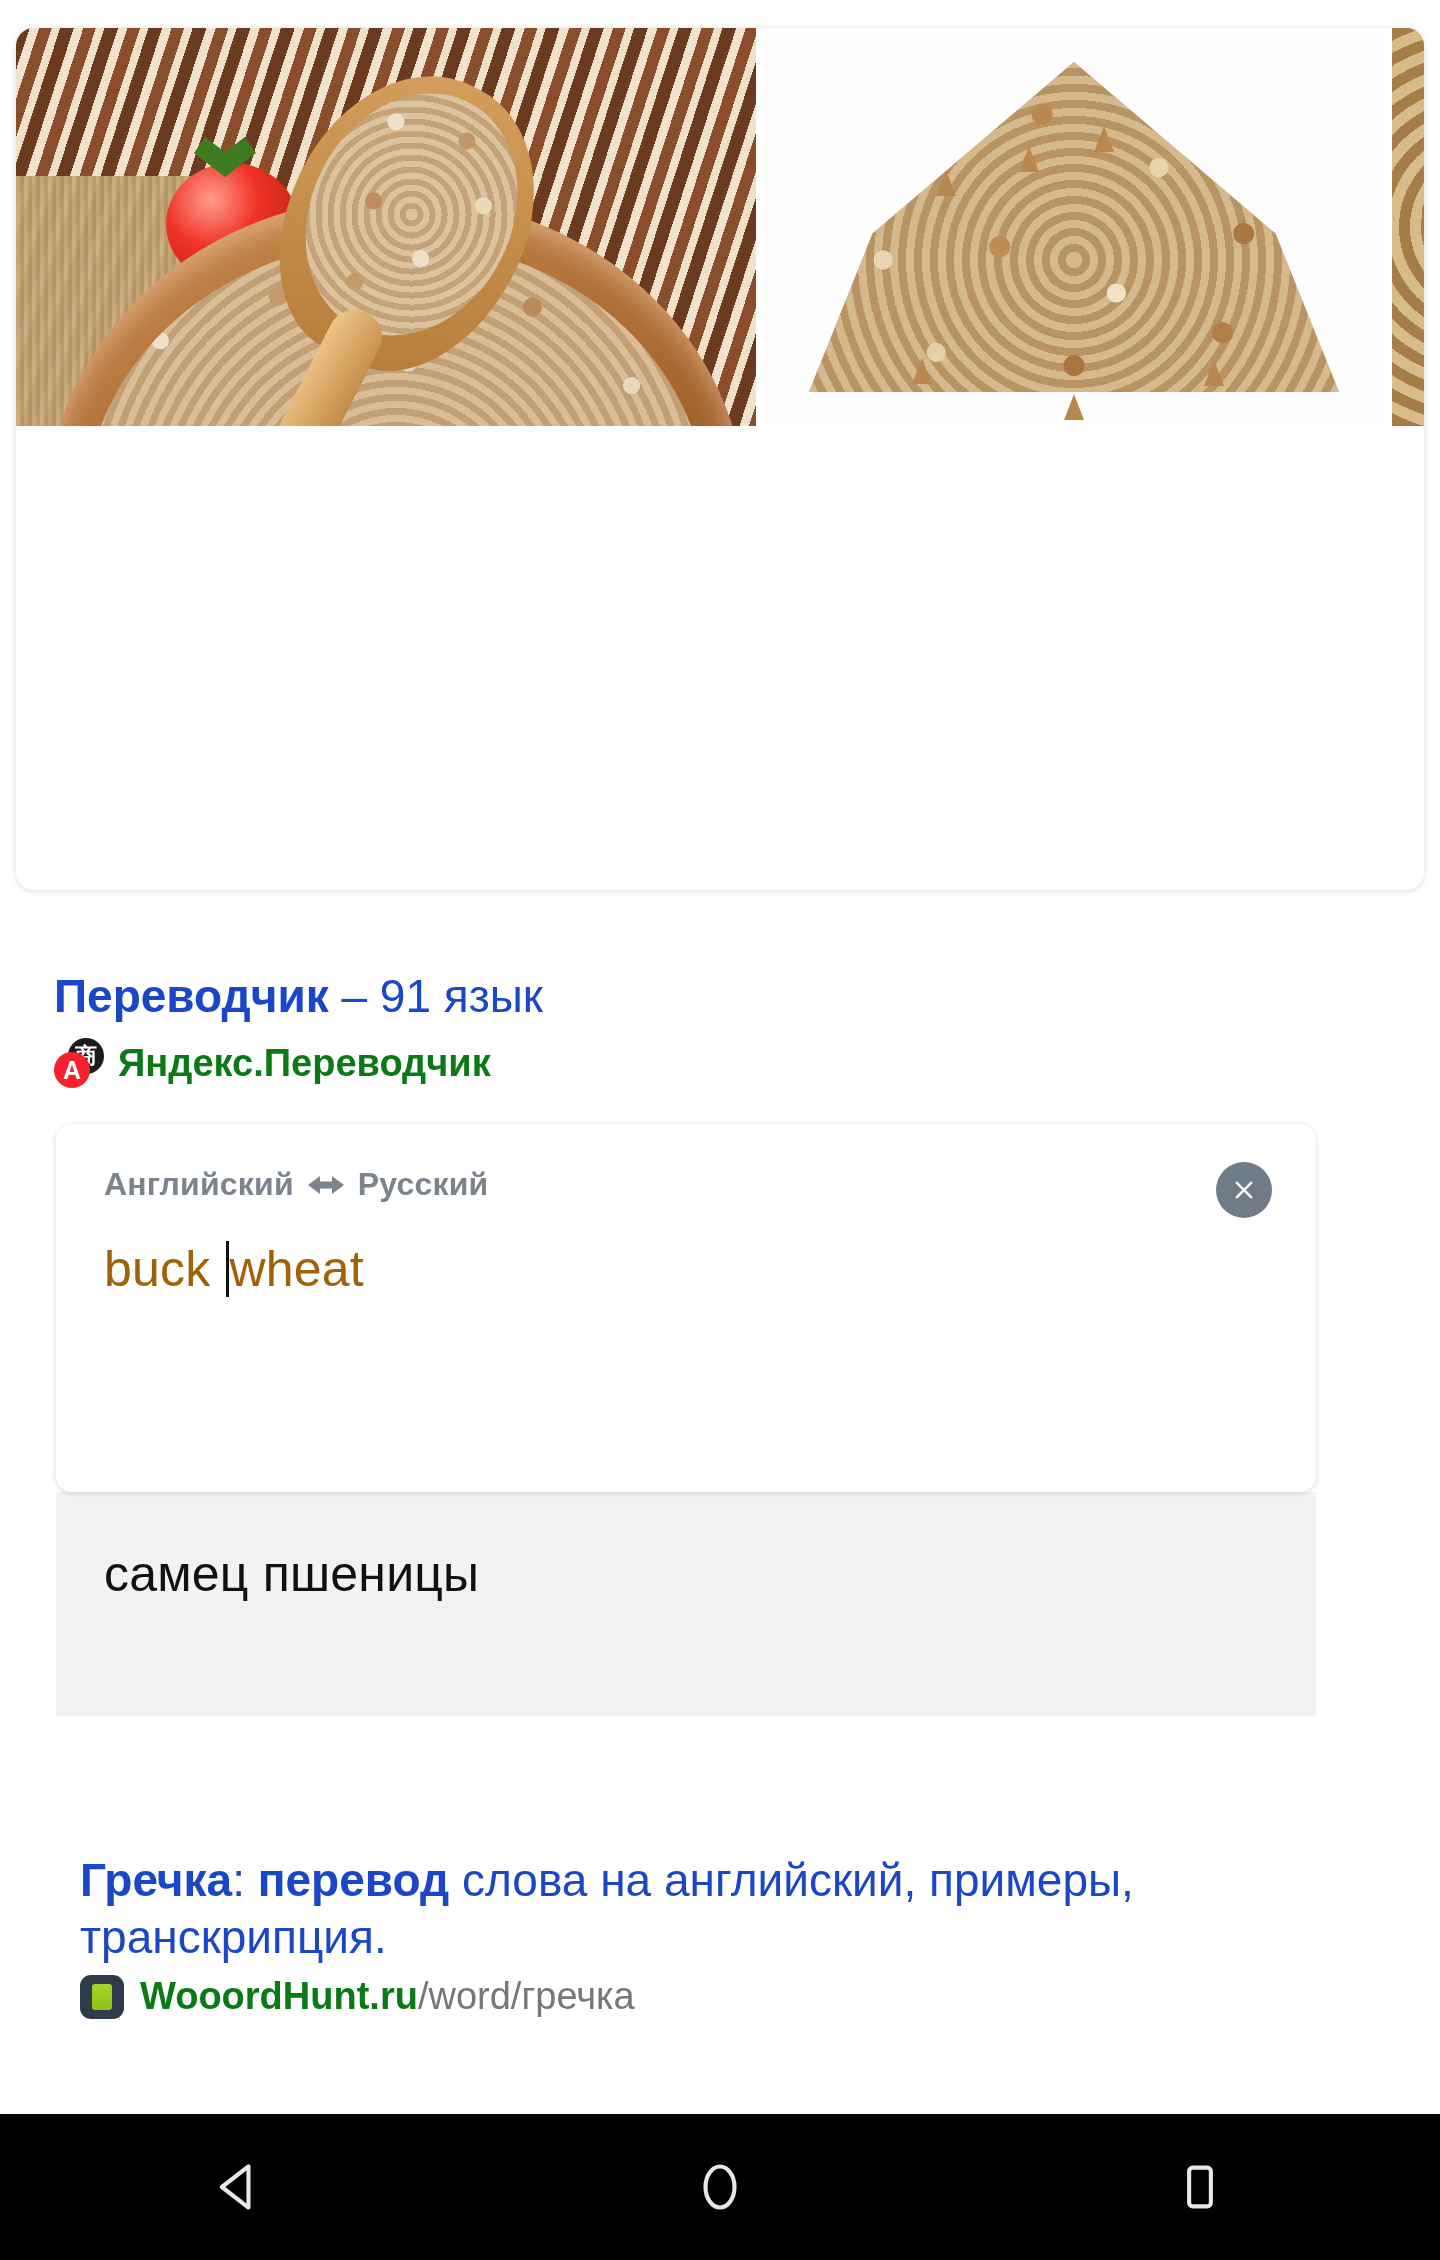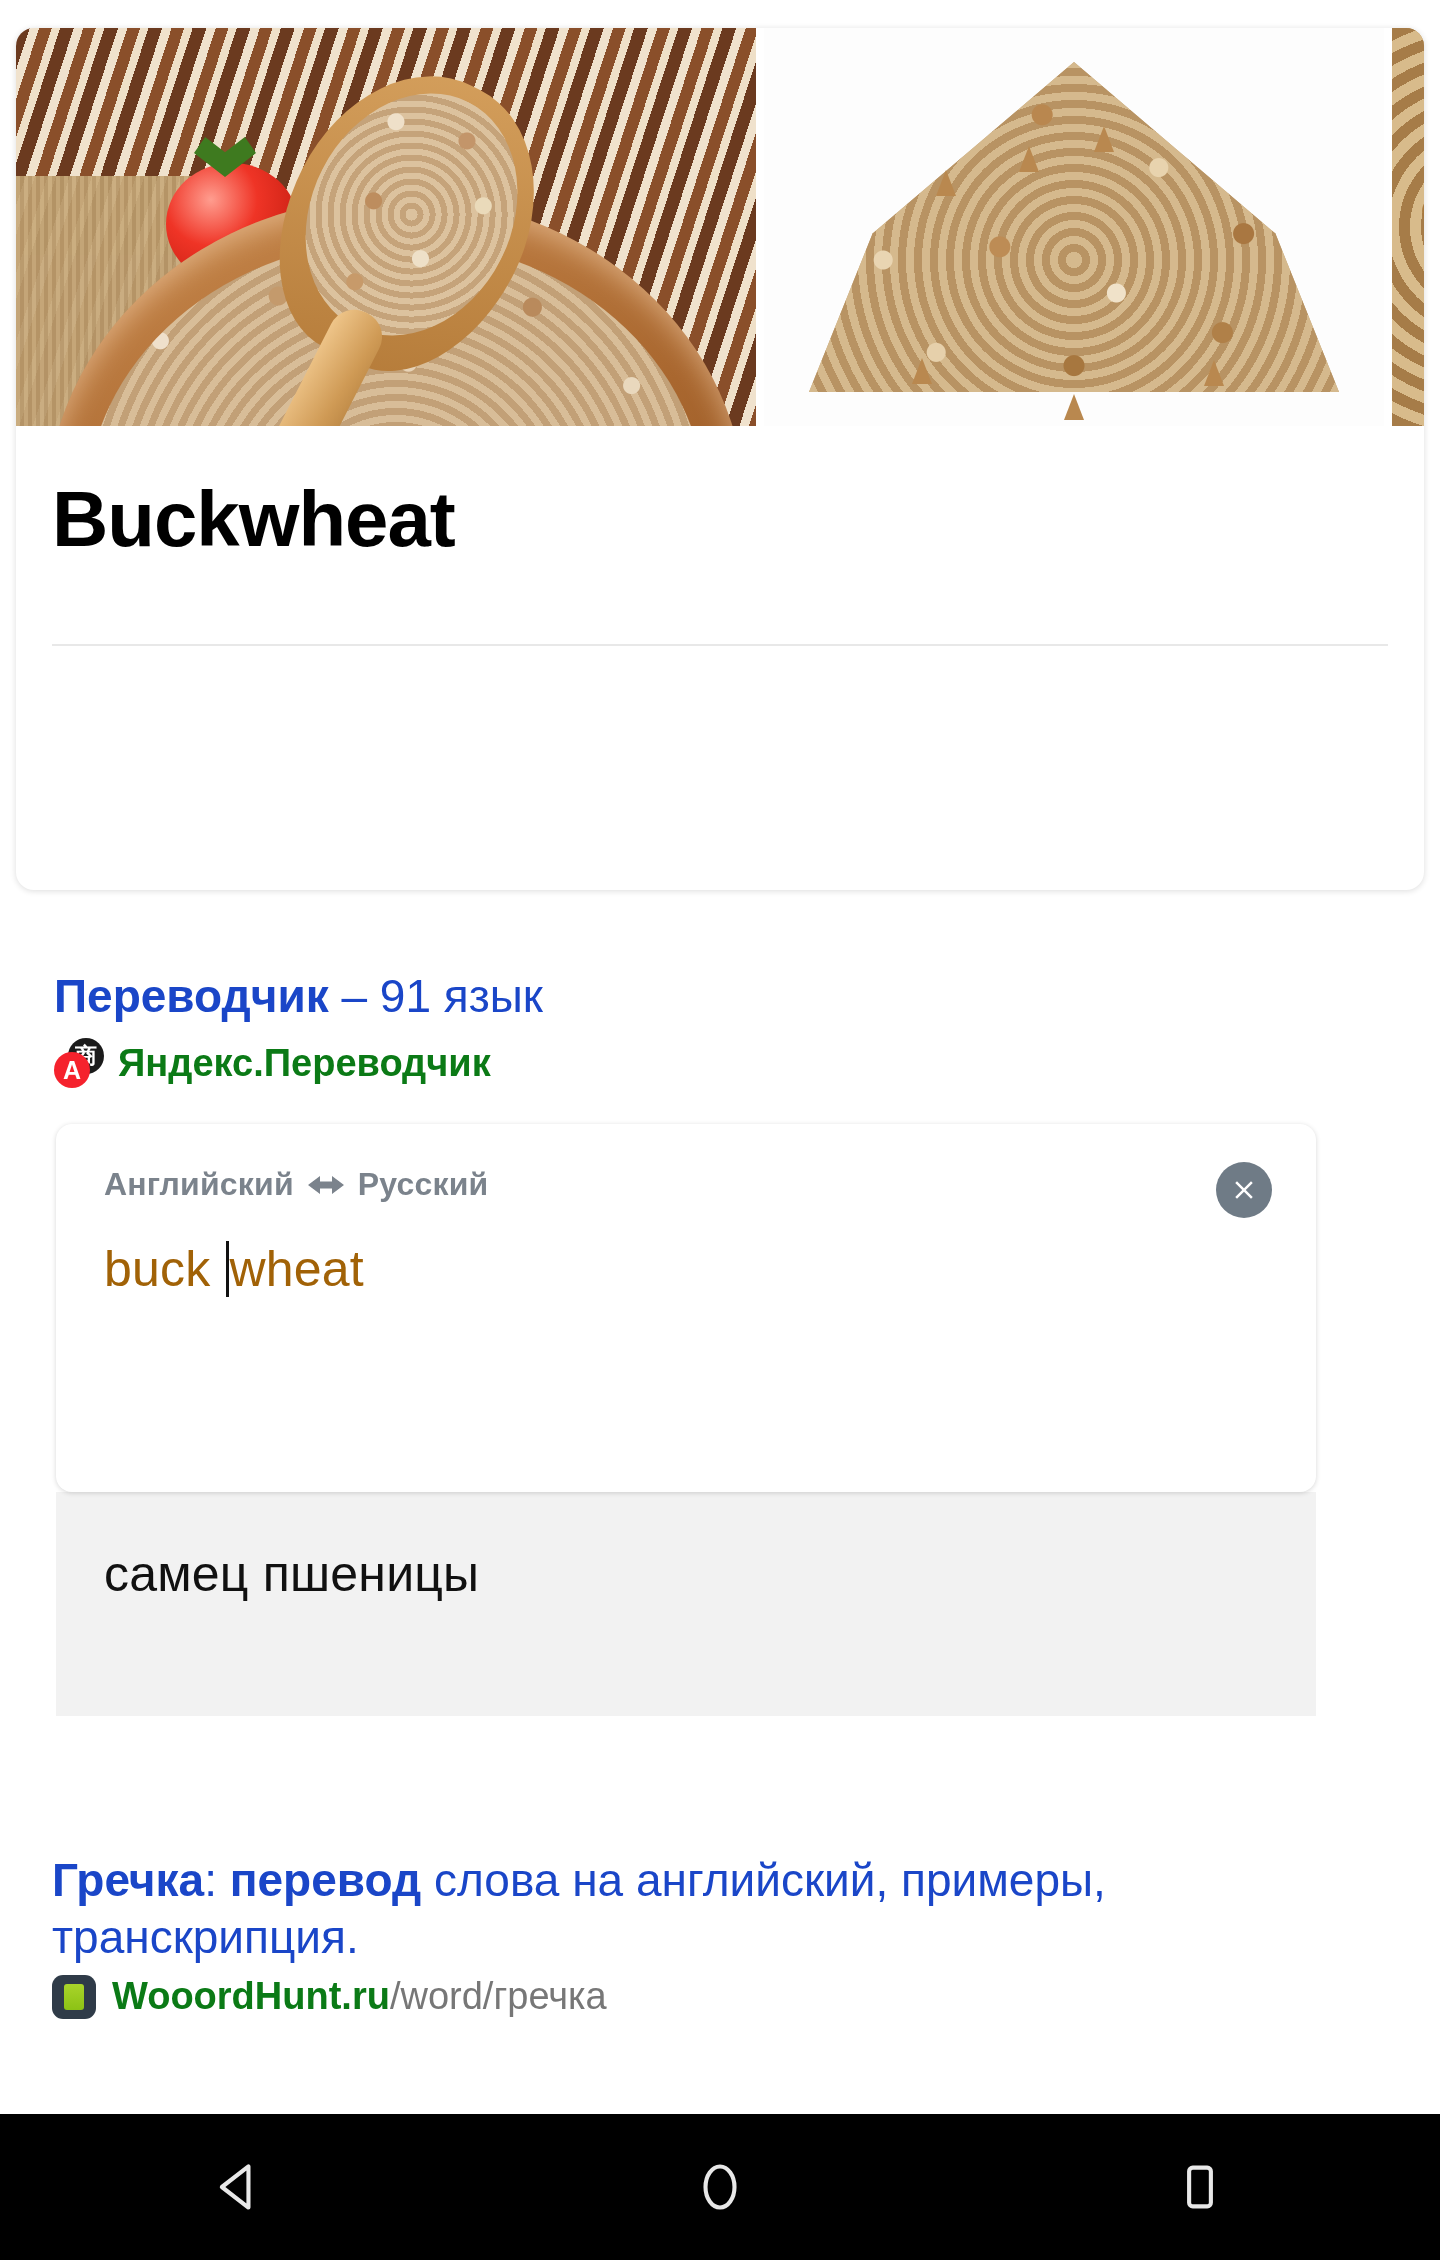--- a/index.html
+++ b/index.html
@@ -328,21 +328,21 @@
     height: 224px;
     padding: 53px 48px 0 48px;
     font-size: 50px;
     color: #111111;
     letter-spacing: .2px;
   }
 
   
   .organic {
     position: absolute; left: 0; top: 1852px; width: 1330px;
-    padding: 0 52px;
+    padding: 0 80px;
   }
   .organic-title {
     font-size: 46px;
     line-height: 1.24;
     color: #1a46c8;
   }
   .organic-title .bold { font-weight: 700; }
 
   .organic-site-row {
     display: flex; align-items: center; gap: 16px; margin-top: 8px;
@@ -390,24 +390,20 @@
           <div class="stray s5"></div>
           <div class="stray s6"></div>
         </div>
       </div>
 
       <div class="thumb thumb-3">
         <div class="grain-scene"></div>
       </div>
     </div>
 
-    <div class="card-body">
-      <div class="entity-title">Buckwheat</div>
-      <div class="card-divider"></div>
-    </div>
 
   </div>
 
   <div class="translator-section">
 
     <div class="tr-heading">
       <span class="bold">Переводчик</span><span class="light"> – 91 язык</span>
     </div>
 
     <div class="tr-source-row">

